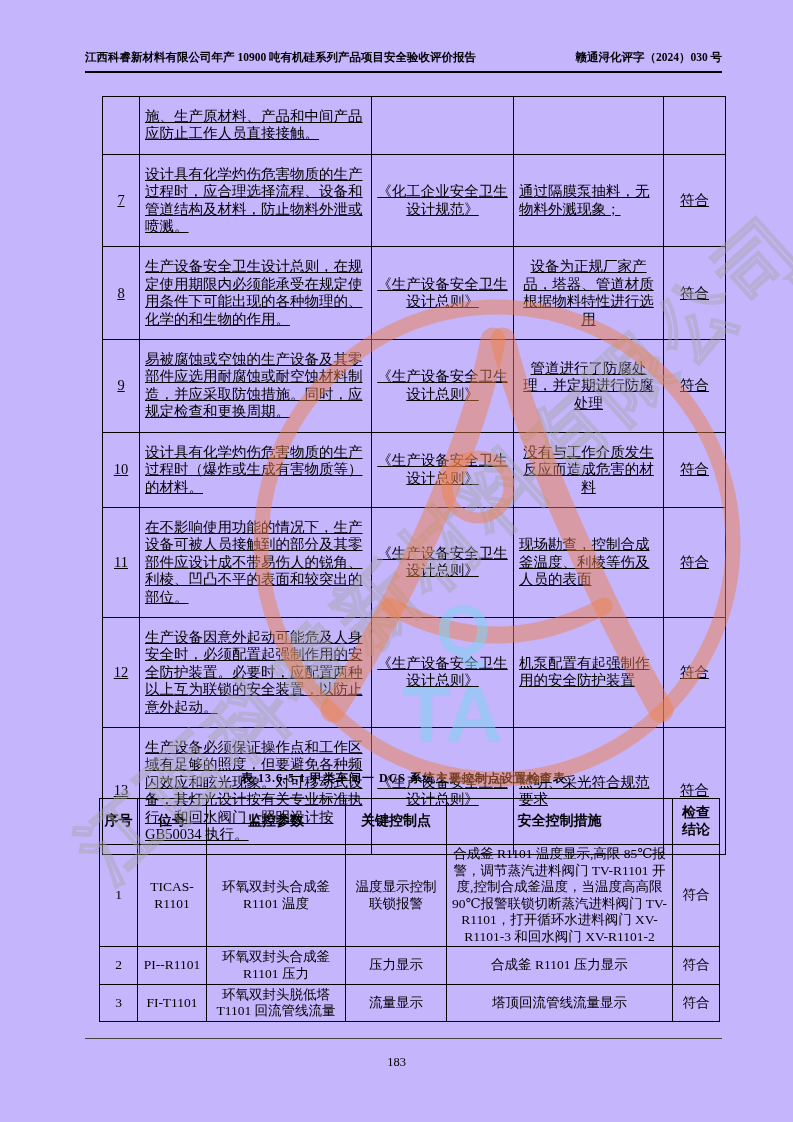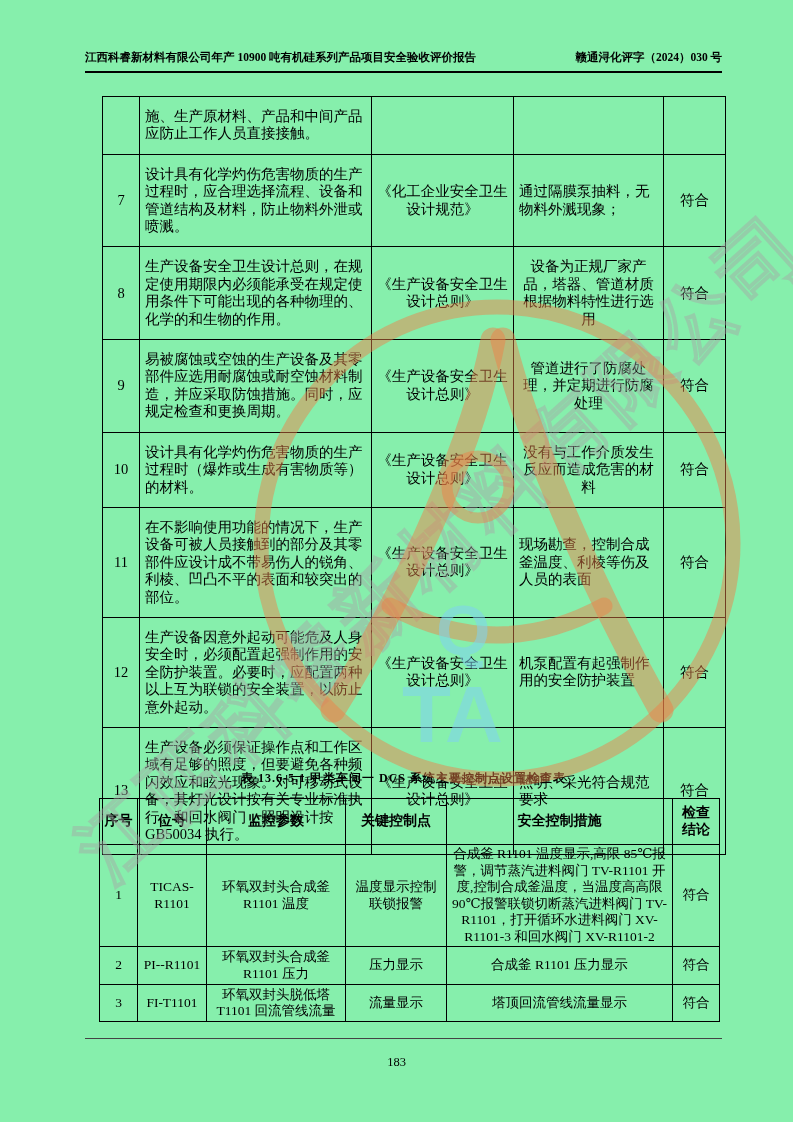--- a/index.html
+++ b/index.html
@@ -1,19 +1,19 @@
 <!DOCTYPE html>
 <html><head>
 <meta charset="utf-8">
 <style>
   html,body{margin:0;padding:0;background:#e8e8e8;}
   .page{
     position:relative;
     width:793px;height:1122px;
-    background:#86efac;
+    background:#c4b5fd;
     margin:0 auto;
     font-family:"Liberation Serif","DejaVu Serif",serif;
     color:#000;
     overflow:hidden;
   }
   
   .doc-header{
     position:absolute;left:85px;top:50px;width:637px;
     border-bottom:2px solid #000;
     padding-bottom:6px;
@@ -23,21 +23,21 @@
   
   table{border-collapse:collapse;table-layout:fixed;}
   td,th{
     border:1px solid #000;
     padding:1px 4px;
     vertical-align:middle;
     word-break:break-word;
     overflow:hidden;
   }
   .tbl1{position:absolute;left:102px;top:96px;width:623px;font-size:14.5px;line-height:17.4px;}
-  .tbl1 td{padding:11px 5px;}
+  .tbl1 td{padding:11px 5px;text-decoration:underline;}
   .tbl2{position:absolute;left:99px;top:798px;width:620px;font-size:13.5px;line-height:16.5px;}
   .tbl2 thead td{font-weight:bold;text-align:center;font-size:14px;}
   .center{text-align:center;}
   .left{text-align:left;}
   .tbl-title{
     position:absolute;left:85px;top:770px;width:637px;
     text-align:center;font-weight:bold;font-size:12px;letter-spacing:1px;
   }
   
   .footer-rule{position:absolute;left:85px;top:1038px;width:637px;border-top:1px solid #444;}

